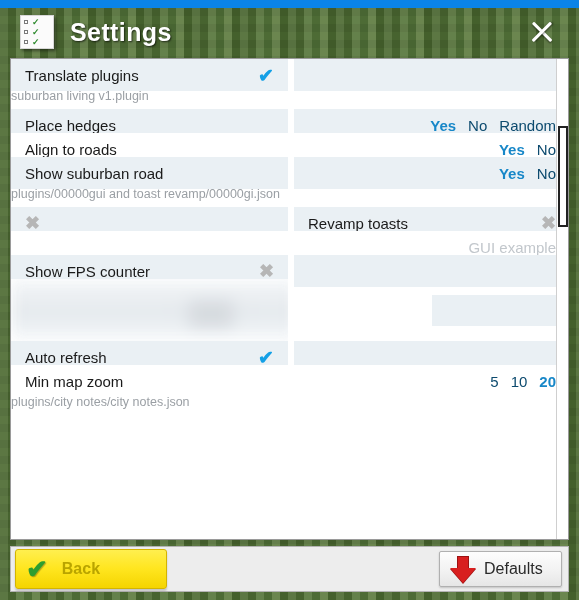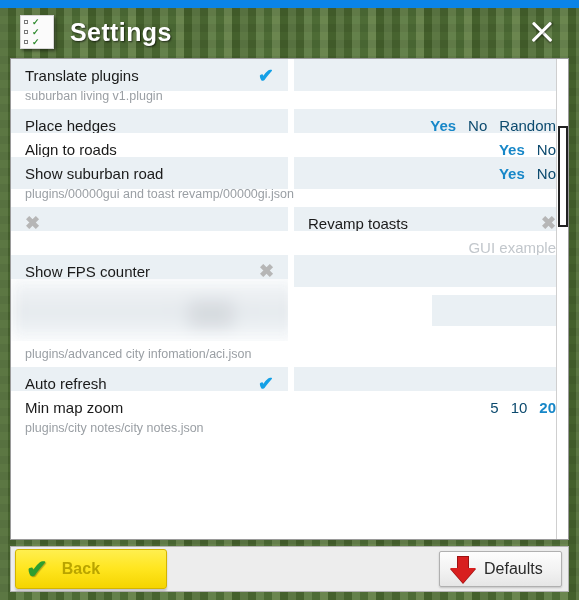--- a/index.html
+++ b/index.html
@@ -185,21 +185,20 @@
     font-size: 15px;
   }
 
   
   .pathrow {
     width: 100%;
     height: 26px;
     background: #ffffff;
     display: flex;
     align-items: center;
-    padding-left: 14px;
     font-size: 12.5px;
     color: #9a9fa4;
     white-space: nowrap;
   }
 
   
   .blurred {
     position: absolute;
     left: 0;
     width: 285px;
@@ -412,21 +411,20 @@
         </div>
         <div class="row" style="height: 62px;">
           <div class="cell left plain" style="height: 62px;">
             <div class="blurred"></div>
           </div>
           <div class="cell right" style="height: 62px; padding: 0px;">
             <div style="width: 100%; height: 31px; background: rgb(255, 255, 255);"></div>
             <div style="width: 100%; height: 31px; background: rgb(234, 240, 244);"></div>
           </div>
         </div>
-        <div class="pathrow">plugins/advanced city infomation/aci.json</div>
         <div class="row">
           <div class="cell left shaded">
             <span class="label">Auto refresh</span>
             <span class="check">✔</span>
           </div>
           <div class="cell right shaded"></div>
         </div>
         <div class="row">
           <div class="cell left plain">
             <span class="label">Min map zoom</span>

